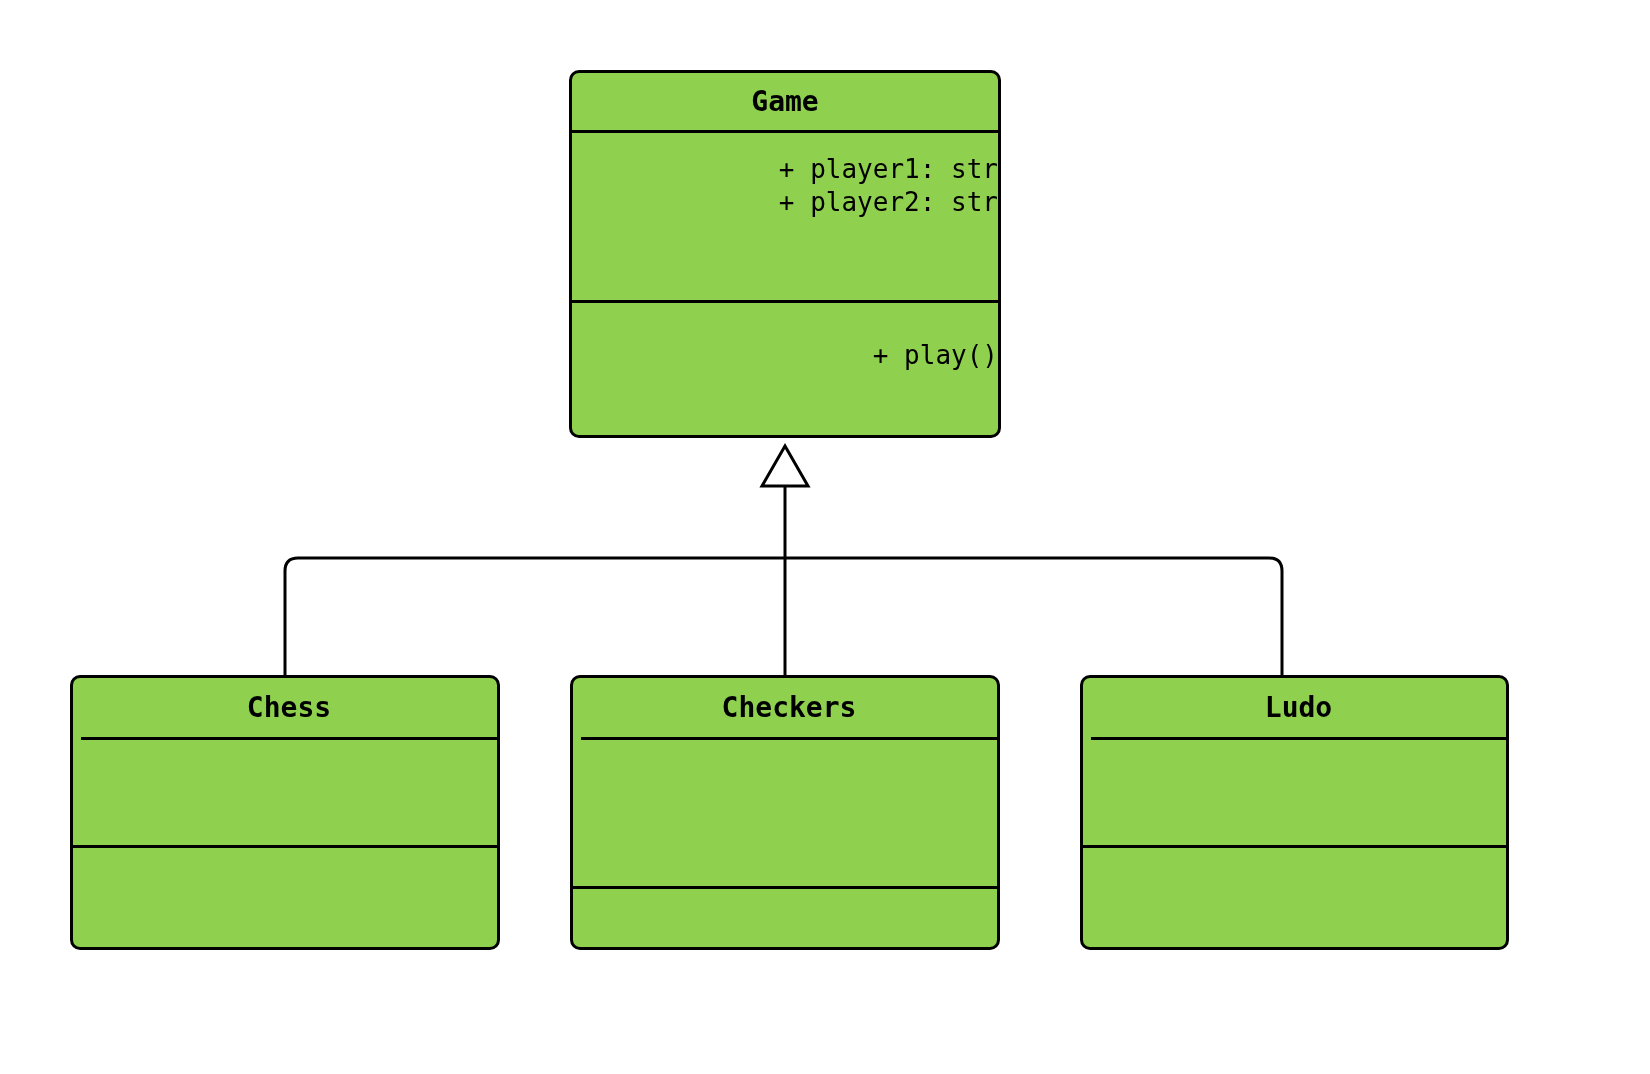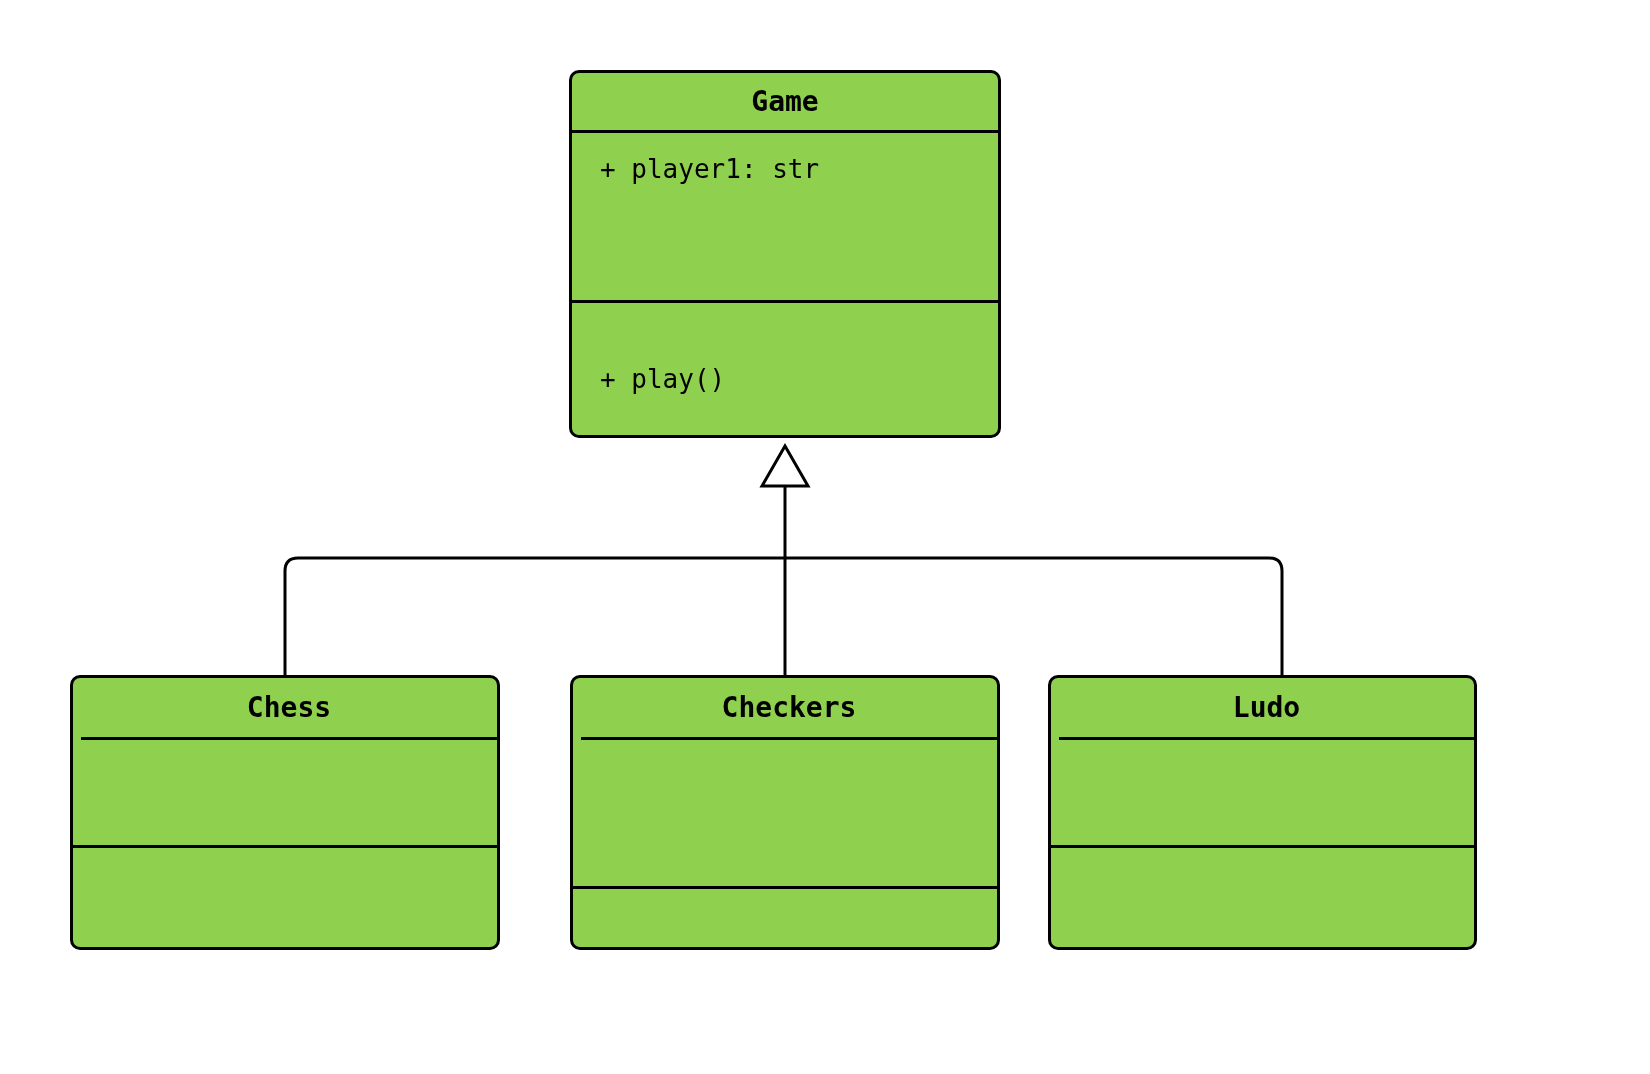--- a/index.html
+++ b/index.html
@@ -7,20 +7,21 @@
     padding: 0;
     background: #ffffff;
   }
   .canvas {
     position: relative;
     width: 1650px;
     height: 1074px;
     background: var(--bg, #ffffff);
     font-family: "DejaVu Sans Mono", monospace;
     overflow: hidden;
+    text-align: right;
   }
   .uml-class {
     position: absolute;
     background: var(--class-fill, #8FD14F);
     border: 3px solid var(--class-border, #000000);
     border-radius: 10px;
     box-sizing: border-box;
     display: flex;
     flex-direction: column;
   }
@@ -41,21 +42,21 @@
   .uml-class .attrs, .uml-class .methods {
     font-size: 26px;
     line-height: 33px;
     color: #000;
     padding-left: 28px;
     box-sizing: border-box;
   }
   
   .parent .title   { height: 60px; }
   .parent .attrs   { height: 170px; padding-top: 20px; }
-  .parent .methods { flex: 1; padding-top: 60px; }
+  .parent .methods { flex: 1; padding-top: 36px; }
   
   .child .title   { height: 62px; margin-left: 8px; }
   .child .attrs   { height: 108px; }
   .child .methods { flex: 1; }
 
   .edges {
     position: absolute;
     left: 0;
     top: 0;
     pointer-events: none;
@@ -77,37 +78,38 @@
     <path d="M 285 678 L 285 571 Q 285 558 298 558 L 772 558"></path>
     <path d="M 798 558 L 1269 558 Q 1282 558 1282 571 L 1282 678"></path>
     <path d="M 772 558 L 798 558"></path>
     <polygon points="785,446 762,486 808,486"></polygon>
   </svg>
 
   <div class="uml-class parent" style="left:569px; top:70px; width:432px; height:368px;">
     <div class="title">Game</div>
     <div class="attrs">
       <div>+ player1: str</div>
+      <div>+ player2: str</div>
     </div>
     <div class="methods">
       <div>+ play()</div>
     </div>
   </div>
 
   <div class="uml-class child" style="left:70px; top:675px; width:430px; height:275px;">
     <div class="title">Chess</div>
     <div class="attrs"></div>
     <div class="methods"></div>
   </div>
 
   <div class="uml-class child" style="left:570px; top:675px; width:430px; height:275px;gap:41px;">
     <div class="title">Checkers</div>
     <div class="attrs"></div>
     <div class="methods"></div>
   </div>
 
-  <div class="uml-class child" style="left:1048px; top:675px; width:429px; height:275px;">
+  <div class="uml-class child" style="left:1080px; top:675px; width:429px; height:275px;">
     <div class="title">Ludo</div>
     <div class="attrs"></div>
     <div class="methods"></div>
   </div>
 
 </div>
 
 </body></html>

